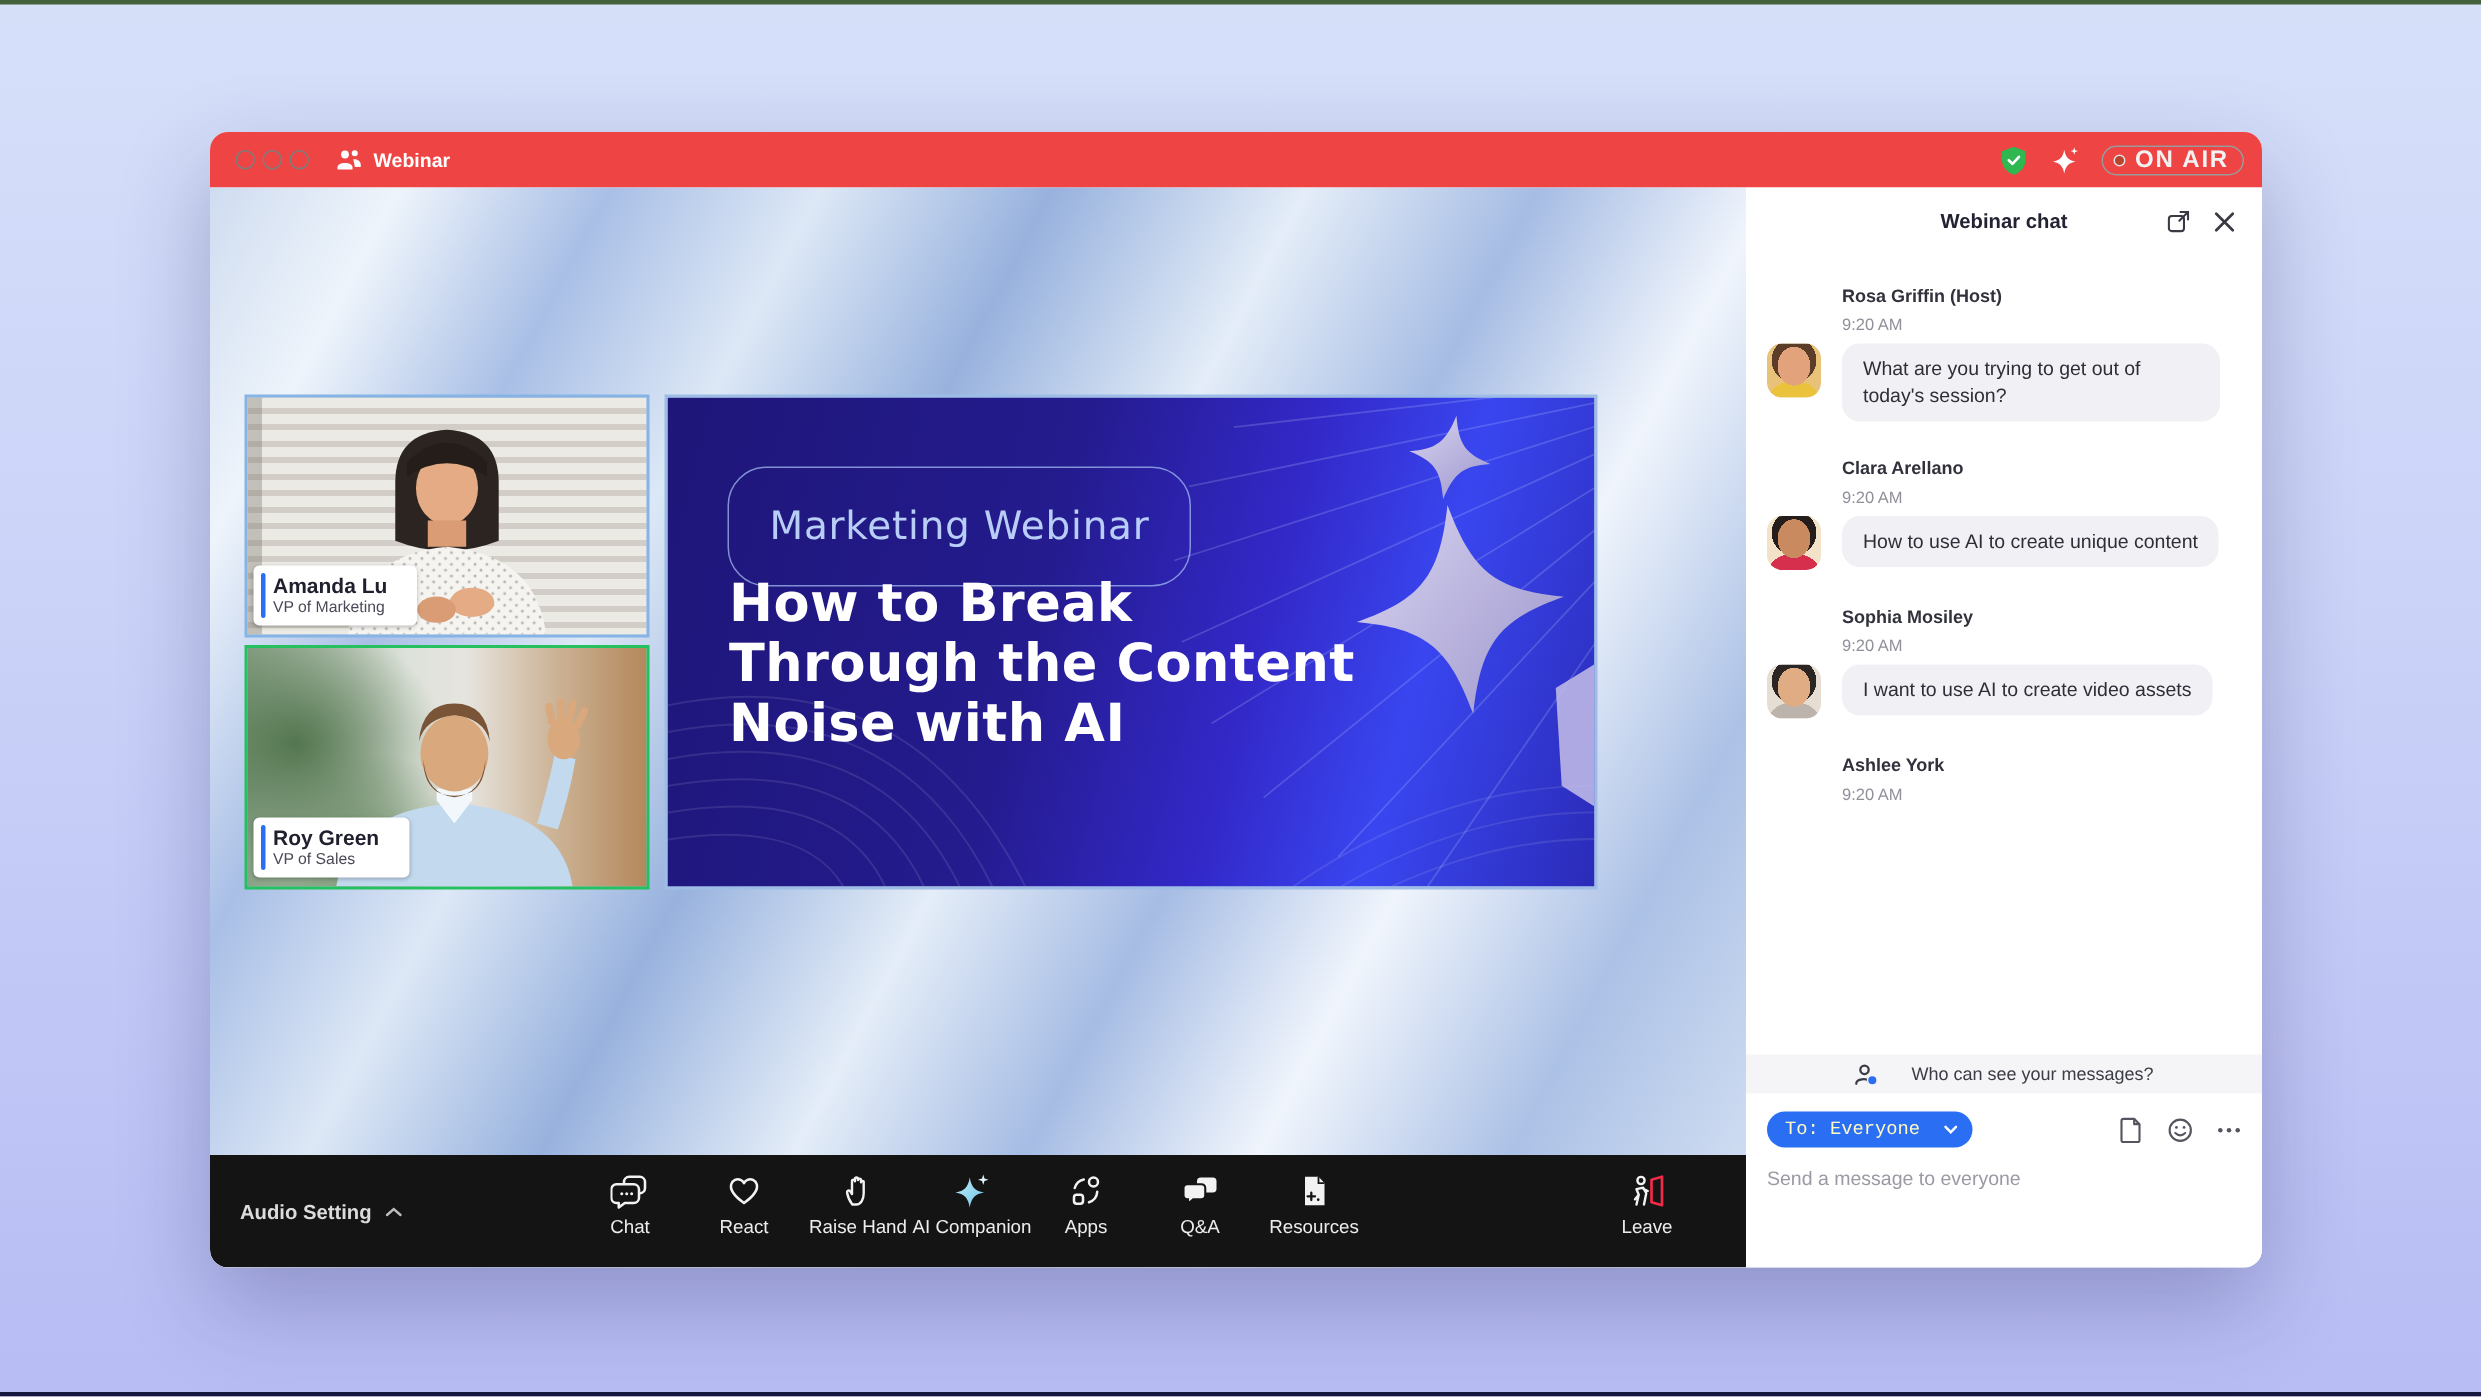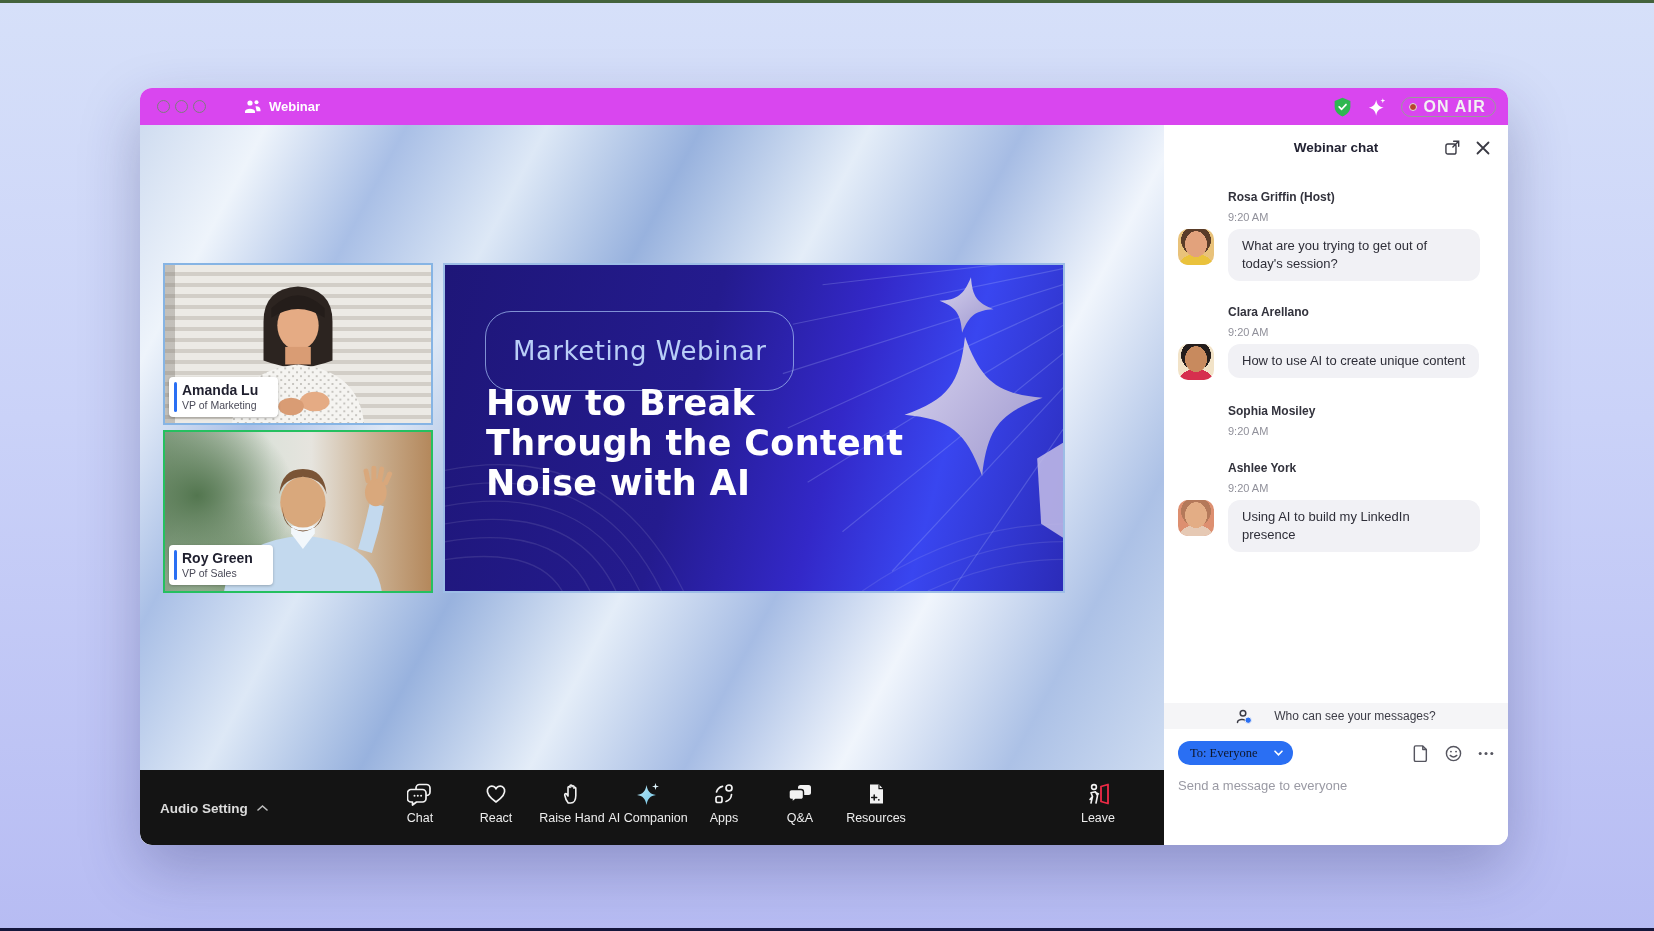--- a/index.html
+++ b/index.html
@@ -5,21 +5,21 @@
   * { margin:0; padding:0; box-sizing:border-box; }
   html,body { width:1654px; height:931px; }
   body { font-family:"Liberation Sans", sans-serif; background:linear-gradient(180deg,#d6e0f9 0%,#cad2f8 45%,#b7bcf3 100%); position:relative; overflow:hidden; }
   .edge-top { position:absolute; left:0; top:0; width:100%; height:3px; background:#44633c; }
   .edge-bottom { position:absolute; left:0; bottom:0; width:100%; height:3px; background:#15173c; }
 
   
   .window { position:absolute; left:140px; top:88px; width:1368px; height:757px; border-radius:12px; overflow:hidden; box-shadow:0 24px 60px rgba(30,30,90,.28); background:#fff; }
 
   
-  .titlebar { height:37px; background:#d946ef; display:flex; align-items:center; padding:0 12px 0 17px;gap:20px; }
+  .titlebar { height:37px; background:#ef4444; display:flex; align-items:center; padding:0 12px 0 17px; }
   .lights { display:flex; gap:5px; align-items:center; }
   .light { width:13px; height:13px; border-radius:50%; border:1.5px solid #7d7d7d; background:transparent; }
   .appid { display:flex; align-items:center; gap:8px; margin-left:18px; color:#fff; font-size:13px; font-weight:700; }
   .tb-right { margin-left:auto; display:flex; align-items:center; gap:14px; }
   .onair { display:flex; align-items:center; gap:6px; border:1.5px solid #9a9a9a; border-radius:10px; padding:2px 9px 2px 7px; height:20px; }
   .onair-dot { width:8px; height:8px; border-radius:50%; background:#b8442f; border:1px solid #e0e0e0; }
   .onair-label { color:#f2f2f2; font-size:16px; font-weight:700; letter-spacing:1.2px; }
 
   
   .main { display:flex; height:720px; }
@@ -77,21 +77,21 @@
       var(--abg); }
   .av1 { --abg:#e9c27a; --hair:#5a3c28; --skin:#e2a27c; --shirt:#eac23c; }
   .av2 { --abg:#f2e3c8; --hair:#241d1c; --skin:#c88a5e; --shirt:#d62f4e; }
   .av3 { --abg:#e6ded2; --hair:#2b2524; --skin:#e0ac84; --shirt:#bcb4ac; }
   .av4 { --abg:#dd8f70; --hair:#b4795a; --skin:#e3ad85; --shirt:#e6c9b4; }
   .bubble { margin-left:14px; background:#f1f1f5; border-radius:12px; padding:8px 14px; font-size:13px; color:#2e2e38; line-height:18px; max-width:252px; }
 
   .privacy-bar { height:26px; background:#f5f5f7; display:flex; align-items:center; justify-content:center; gap:22px; font-size:12px; color:#3c3c46; }
   .compose { padding:12px 14px 0 14px; }
   .compose-row1 { display:flex; align-items:center; }
-  .to-pill { background:#2a6ff3; color:#0f172a; border:none; border-radius:14px; height:24px; padding:0 10px 0 12px; font-size:12.5px; font-family:Liberation Serif, serif; display:flex; align-items:center; gap:16px; cursor:default; }
+  .to-pill { background:#2a6ff3; color:#fef9c3; border:none; border-radius:14px; height:24px; padding:0 10px 0 12px; font-size:12.5px; font-family:Liberation Mono, monospace; display:flex; align-items:center; gap:16px; cursor:default; }
   .compose-icons { margin-left:auto; display:flex; align-items:center; gap:16px; color:#55555f; }
   .compose-input { margin-top:13px; font-size:13px; color:#9a9aa4; }
 </style>
 </head>
 <body>
 
 <div class="edge-top"></div>
 <div class="edge-bottom"></div>
 
 <div class="window">
@@ -327,29 +327,29 @@
           <div class="msg-row">
             <div class="avatar av2"></div>
             <div class="bubble">How to use AI to create unique content</div>
           </div>
         </div>
         <div class="msg">
           <div class="msg-meta">
             <span class="msg-author">Sophia Mosiley</span>
             <span class="msg-time">9:20 AM</span>
           </div>
+          <div class="msg-row">
+            <div class="avatar av3"></div>
+            <div class="bubble">I want to use AI to create video assets</div>
+          </div>
         </div>
         <div class="msg">
           <div class="msg-meta">
             <span class="msg-author">Ashlee York</span>
             <span class="msg-time">9:20 AM</span>
-          </div>
-          <div class="msg-row">
-            <div class="avatar av4"></div>
-            <div class="bubble">Using AI to build my LinkedIn presence</div>
           </div>
         </div>
       </div>
 
       <div class="privacy-bar">
         <svg width="16" height="15" viewBox="0 0 16 15">
           <circle cx="7" cy="4.2" r="2.8" fill="none" stroke="#3c3c46" stroke-width="1.5"></circle>
           <path d="M1.5 13.5 C1.5 9.8 9 9.8 9.5 12" fill="none" stroke="#3c3c46" stroke-width="1.5" stroke-linecap="round"></path>
           <circle cx="12.2" cy="11.2" r="3.2" fill="#2a6ff3" stroke="#f5f5f7" stroke-width="1"></circle>
         </svg>

